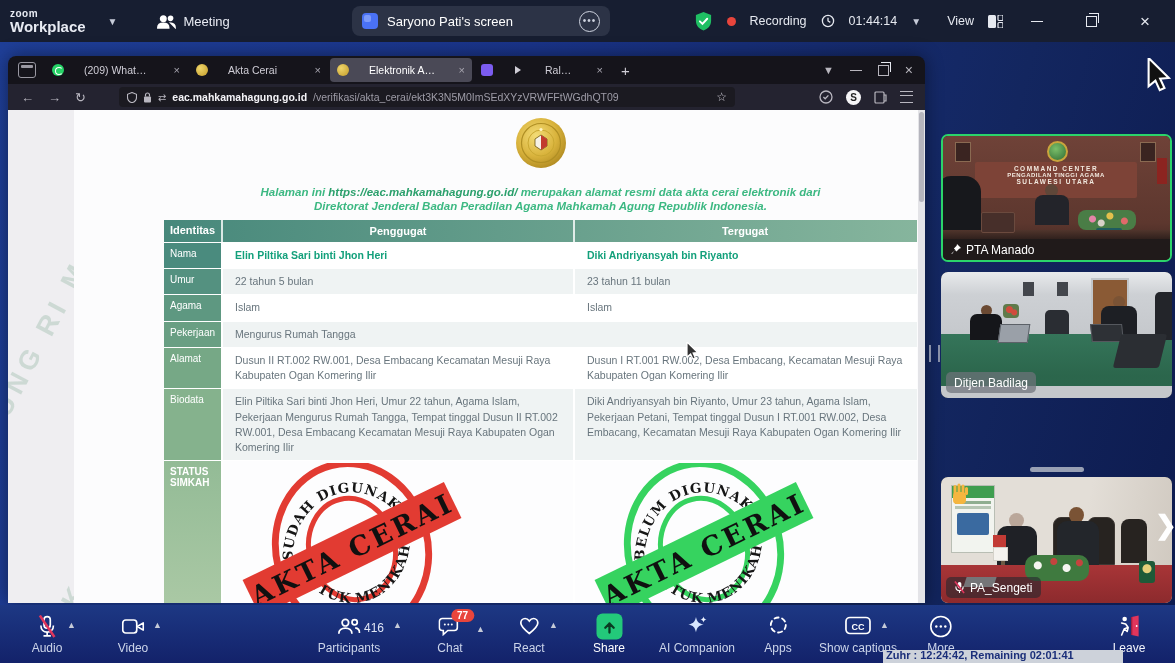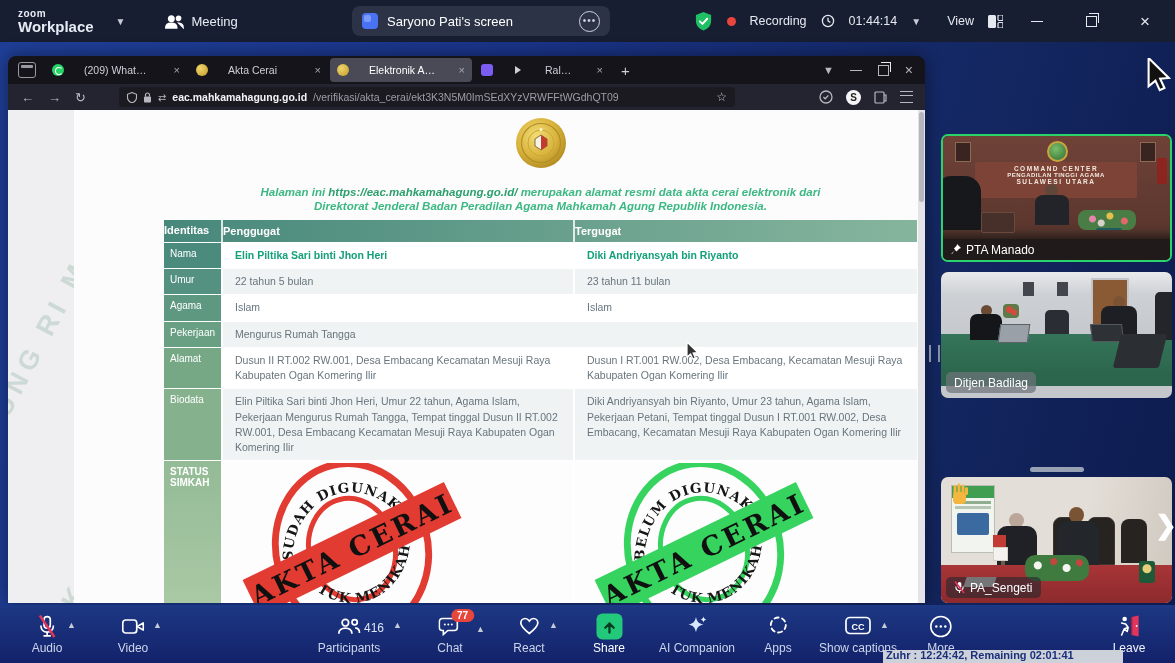--- a/index.html
+++ b/index.html
@@ -2,21 +2,21 @@
 <html><head>
 <meta charset="utf-8">
 <style>
   html,body{margin:0;padding:0;background:#000;}
   .app{position:relative;width:1175px;height:663px;overflow:hidden;
        font-family:"Liberation Sans",sans-serif;background:#15276b;}
 
   
   .topbar{position:absolute;left:0;top:0;width:1175px;height:42px;background:#171e31;
           display:flex;align-items:center;color:#e8ebf3;}
-  .zlogo{margin-left:18px;line-height:1;}
+  .zlogo{margin-left:10px;line-height:1;}
   .zlogo .l1{display:block;font-size:10px;font-weight:700;letter-spacing:.5px;}
   .zlogo .l2{display:block;font-size:15px;font-weight:700;}
   .chev{color:#c6cbd8;font-size:10px;}
   .topchev{margin-left:22px;cursor:pointer;}
   .meeting{display:flex;align-items:center;gap:8px;margin-left:38px;font-size:13px;}
   .sharepill{position:absolute;left:352px;top:6px;width:238px;height:30px;background:#2c3346;
              border-radius:8px;display:flex;align-items:center;padding:0 10px;gap:9px;}
   .sharepill .txt{font-size:13px;color:#fff;white-space:nowrap;flex:1;}
   .blueicon{width:16px;height:16px;border-radius:4px;background:#4a72f5;position:relative;}
   .blueicon:after{content:"";position:absolute;left:2px;top:2px;width:7px;height:7px;
@@ -79,21 +79,21 @@
   .notice{margin:12px 30px 0;font-size:11.5px;line-height:1.22;color:#3cb882;font-style:italic;font-weight:700;}
   .notice .lnk{color:#2ba06c;}
   
   .tbl{margin:7px auto 0;width:753px;text-align:left;font-size:10.5px;}
   .trow{display:flex;border-bottom:1px solid #fff;}
   .tc{box-sizing:border-box;}
   .lc{width:57px;flex:none;color:#fff;padding:5px 6px;font-size:10px;}
   .vc{width:352px;flex:none;padding:5px 12px;color:#68757d;line-height:1.45;border-left:2px solid #fff;}
   .vc.last{width:342px;}
   .thead{background:linear-gradient(90deg,#47887b,#86b59d);height:22px;}
-  .thead .tc{color:#fff;font-weight:700;font-size:11px;text-align:left;padding:4px 0;}
+  .thead .tc{color:#fff;font-weight:700;font-size:11px;text-align:center;padding:4px 0;}
   .thead .vc{border-left:2px solid rgba(255,255,255,.8);}
   .r-even{background:#eff3f3;}
   .r-odd{background:#fff;}
   .nm{color:#13a07b;font-weight:700;font-size:10.5px;}
   .lg1{background:#4a8b7e}.lg2{background:#549180}.lg3{background:#5e9881}.lg4{background:#699f83}
   .lg5{background:#76a886}.lg6{background:#85b28d}
   .lg7{background:linear-gradient(#93bb96,#abc9a5);}
   .statusrow{height:150px;background:#fdfdfe;}
   .stampcell{padding:0;overflow:hidden;position:relative;height:150px;}
   .stamp{position:absolute;left:16px;top:2px;}

